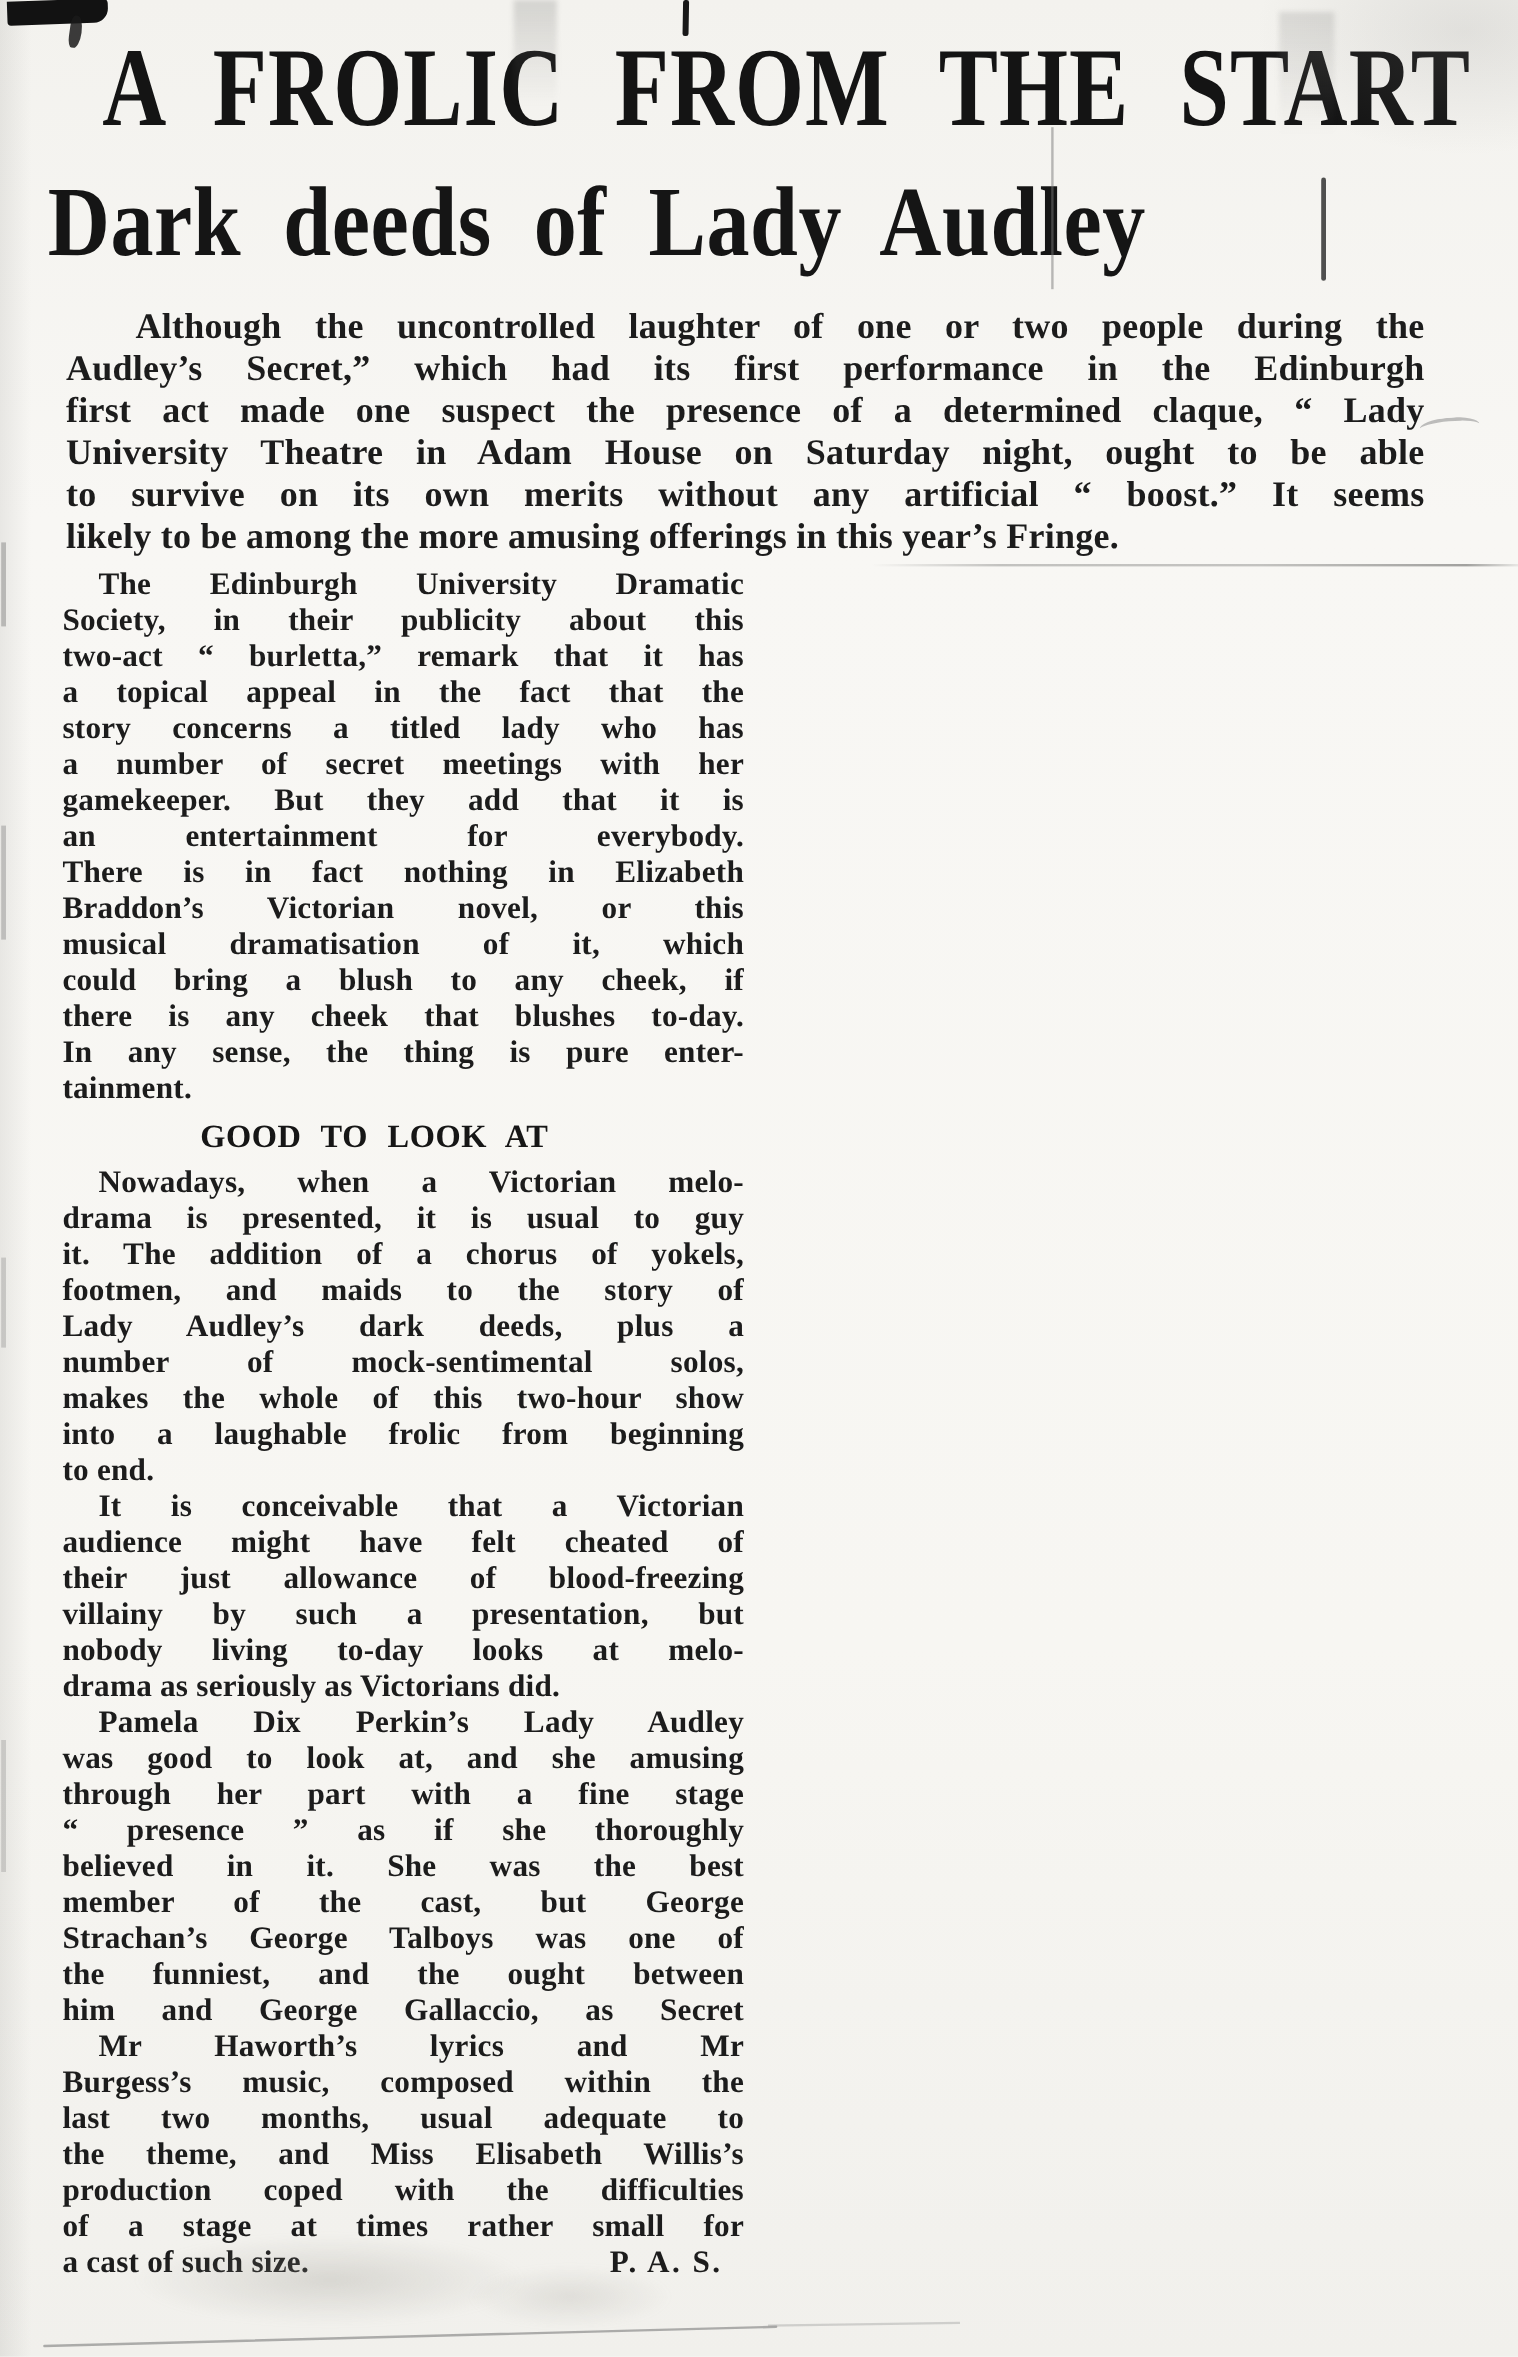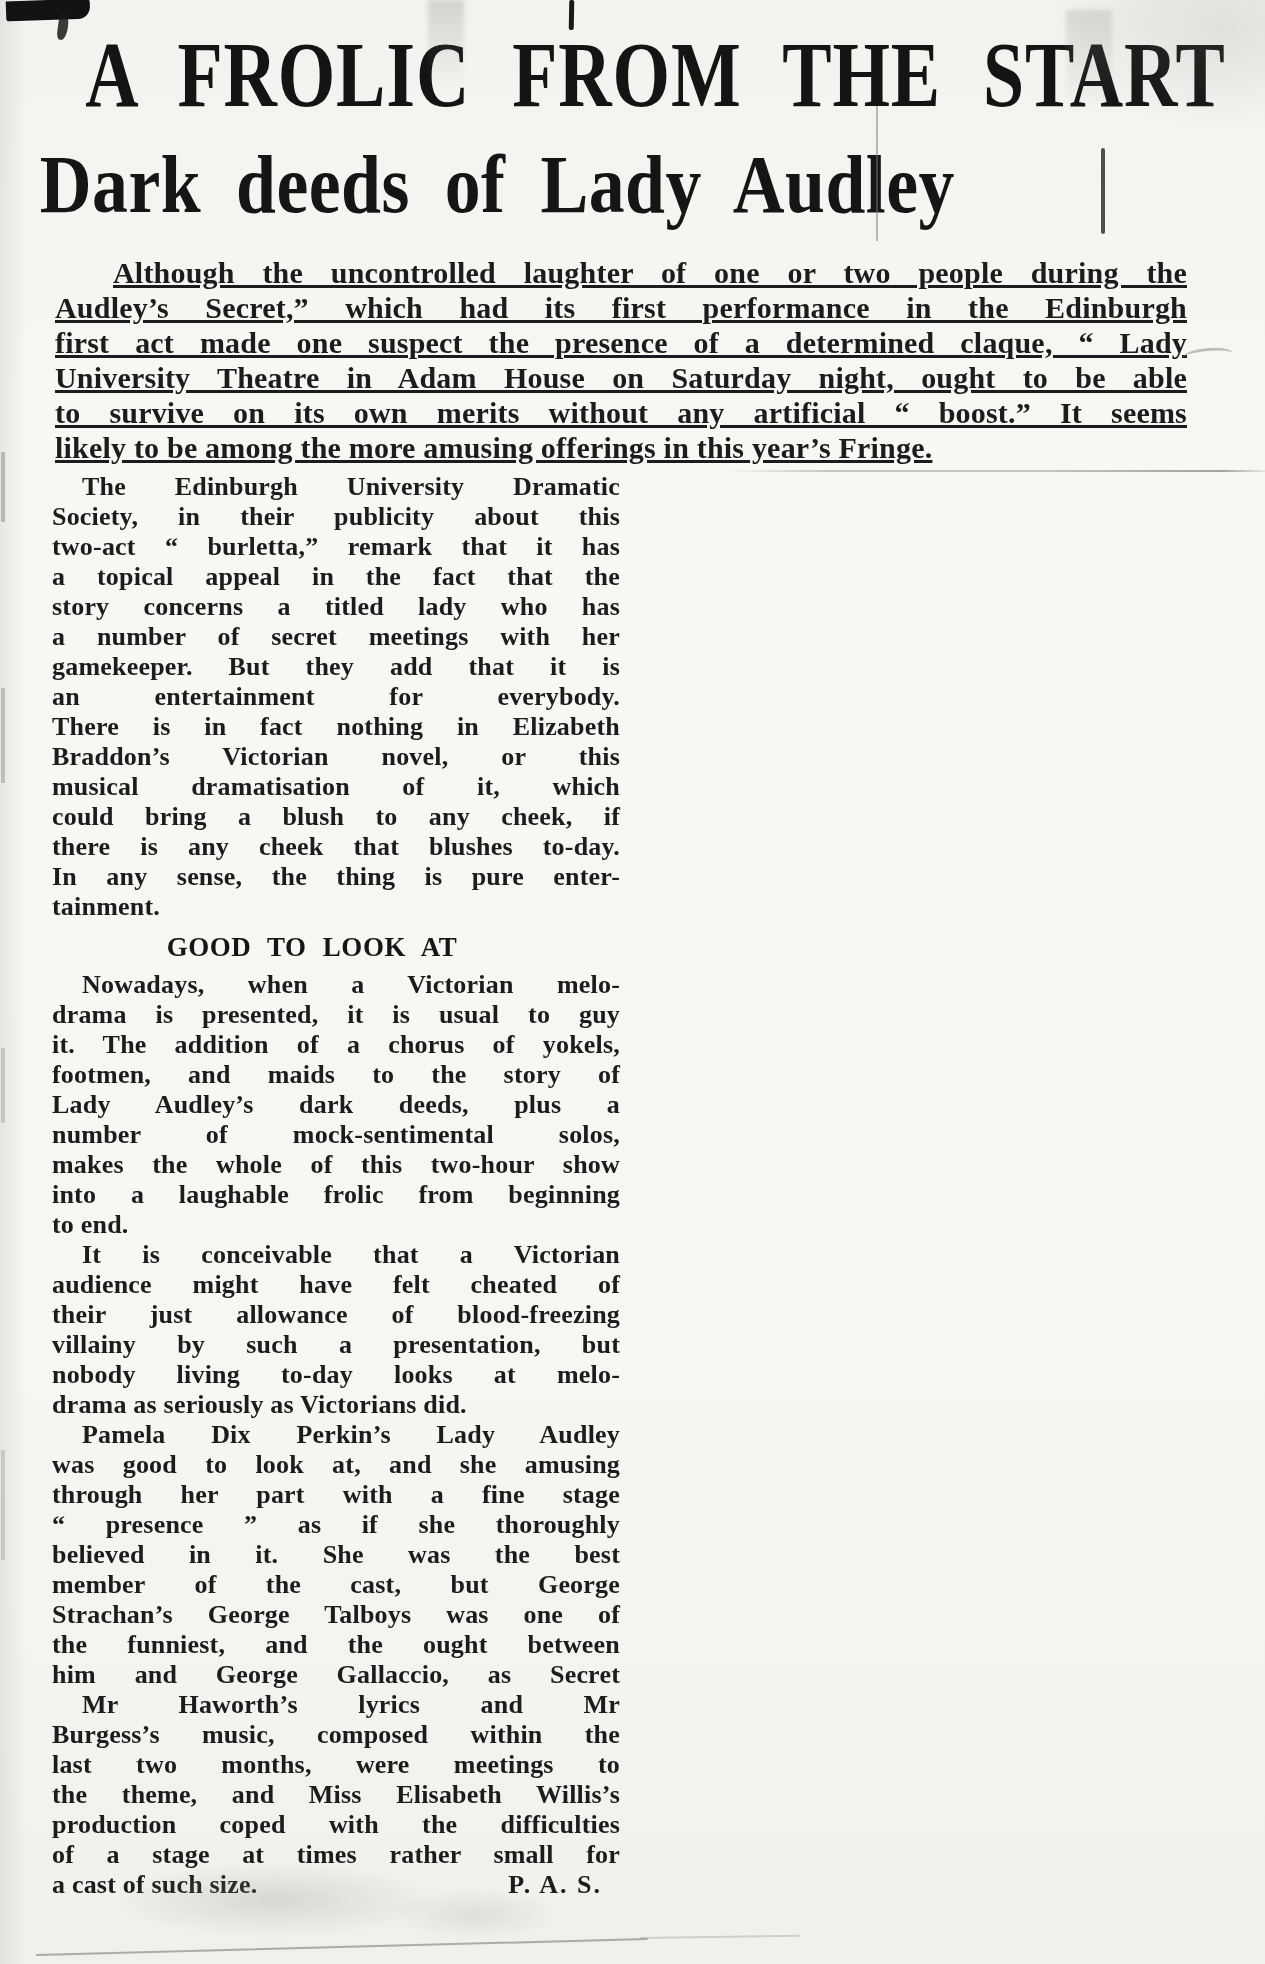--- a/index.html
+++ b/index.html
@@ -21,21 +21,21 @@
     transform:scale(.87,1.1);transform-origin:center top;color:#141414;
   }
   .h2wrap{position:absolute;top:138px;left:0;width:1265px;text-align:left;}
   .h2wrap .txt{
     display:inline-block;font-size:78px;font-weight:700;line-height:1.12;
     letter-spacing:.5px;word-spacing:18px;white-space:nowrap;
     transform:scale(.92,1.06);transform-origin:center top;color:#151515;
   }
   .intro{
     position:absolute;top:255px;left:55px;width:1132px;
-    font-size:30px;line-height:35px;font-weight:700;letter-spacing:.2px;text-decoration:underline;
+    font-size:30px;line-height:35px;font-weight:700;letter-spacing:.2px;
   }
   .column{
     position:absolute;top:472px;left:52px;width:568px;
     font-size:26px;line-height:30px;font-weight:700;letter-spacing:.2px;
   }
   .line{text-align:justify;text-align-last:justify;}
   .line.last{text-align-last:left;}
   .intro .line.first{text-indent:58px;}
   .para .line.first{text-indent:30px;}
   .col-heading{
@@ -132,21 +132,21 @@
       <div class="line">“ presence ” as if she thoroughly</div>
       <div class="line">believed in it.  She was the best</div>
       <div class="line">member of the cast, but George</div>
       <div class="line">Strachan’s George Talboys was one of</div>
       <div class="line">the funniest, and the ought between</div>
       <div class="line">him and George Gallaccio, as Secret</div>
     </div>
     <div class="para">
       <div class="line first">Mr Haworth’s lyrics and Mr</div>
       <div class="line">Burgess’s music, composed within the</div>
-      <div class="line">last two months, were meetings to</div>
+      <div class="line">last two months, usual adequate to</div>
       <div class="line">the theme, and Miss Elisabeth Willis’s</div>
       <div class="line">production coped with the difficulties</div>
       <div class="line">of a stage at times rather small for</div>
       <div class="line last byline-row">
         <span>a cast of such size.</span>
         <span class="byline">P. A. S.</span>
       </div>
     </div>
   </div>
 

